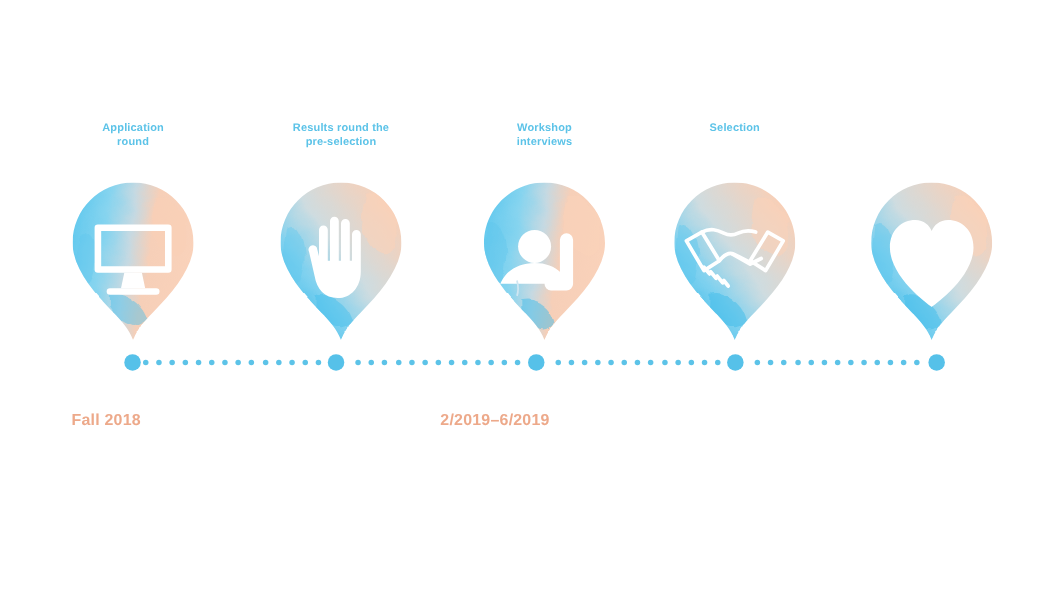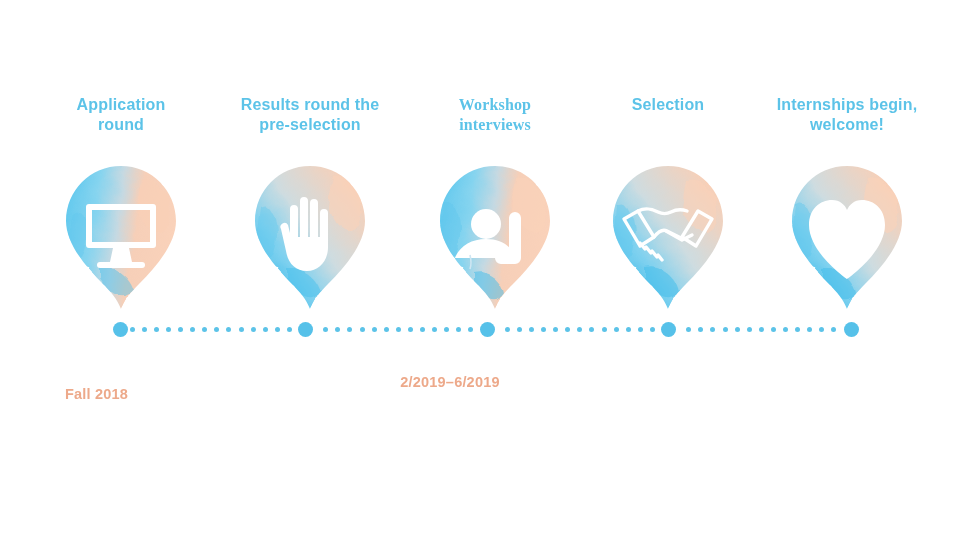--- a/index.html
+++ b/index.html
@@ -26,27 +26,27 @@
 
   
   .stage {
     position: absolute;
     width: 200px;
     top: 95px;
     text-align: center;
   }
 
   .stage-label {
-    font-size: 16px;
+    font-size: 10px;
     font-weight: bold;
     line-height: 1.25;
     color: #5cc3e8;
     letter-spacing: 0.15px;
     white-space: pre-line;
-    margin: 0;
+    margin: 16px;
     padding: 0;
   }
 
   
   .pin-wrap {
     position: absolute;
     top: 163px;
     width: 116px;
     height: 150px;
   }
@@ -100,30 +100,26 @@
 <div id="canvas">
 
   <div class="stage" id="stage-0" style="left: 21px;">
     <div class="stage-label">Application
 round</div>
   </div>
   <div class="stage" id="stage-1" style="left: 210px;">
     <div class="stage-label">Results round the
 pre-selection</div>
   </div>
-  <div class="stage" id="stage-2" style="left: 395px; font-family: Liberation Serif, serif;">
+  <div class="stage" id="stage-2" style="left: 395px;">
     <div class="stage-label">Workshop
 interviews</div>
   </div>
   <div class="stage" id="stage-3" style="left: 568px;">
     <div class="stage-label">Selection</div>
-  </div>
-  <div class="stage" id="stage-4" style="left: 747px;">
-    <div class="stage-label">Internships begin,
-welcome!</div>
   </div>
 
   <svg width="0" height="0" style="position:absolute" aria-hidden="true">
     <defs>
       <linearGradient id="pinGrad" x1="0%" y1="35%" x2="100%" y2="55%">
         <stop offset="0%" stop-color="#5fc8ee"></stop>
         <stop offset="26%" stop-color="#86d4ef"></stop>
         <stop offset="46%" stop-color="#c5d9e2"></stop>
         <stop offset="62%" stop-color="#f6cfb8"></stop>
         <stop offset="100%" stop-color="#fad2ba"></stop>
@@ -304,16 +300,16 @@
       <div class="track-dot" style="left: 807.2px; background: rgb(92, 195, 232);"></div>
       <div class="track-dot" style="left: 819.3px; background: rgb(92, 195, 232);"></div>
       <div class="track-dot" style="left: 831.4px; background: rgb(92, 195, 232);"></div>
       <div class="track-node" style="left: 112.5px; background: rgb(86, 193, 233);"></div>
       <div class="track-node" style="left: 297.5px; background: rgb(86, 193, 233);"></div>
       <div class="track-node" style="left: 479.5px; background: rgb(86, 193, 233);"></div>
       <div class="track-node" style="left: 660.5px; background: rgb(86, 193, 233);"></div>
       <div class="track-node" style="left: 843.5px; background: rgb(86, 193, 233);"></div>
     </div>
 
-  <div class="date-caption" id="date-start" style="left: 65px; margin-top: 12px;">Fall 2018</div>
+  <div class="date-caption" id="date-start" style="left: 65px;">Fall 2018</div>
   <div class="date-caption" id="date-end" style="left: 0px; width: 900px;">2/2019–6/2019</div>
 
 </div>
 
 </body></html>

